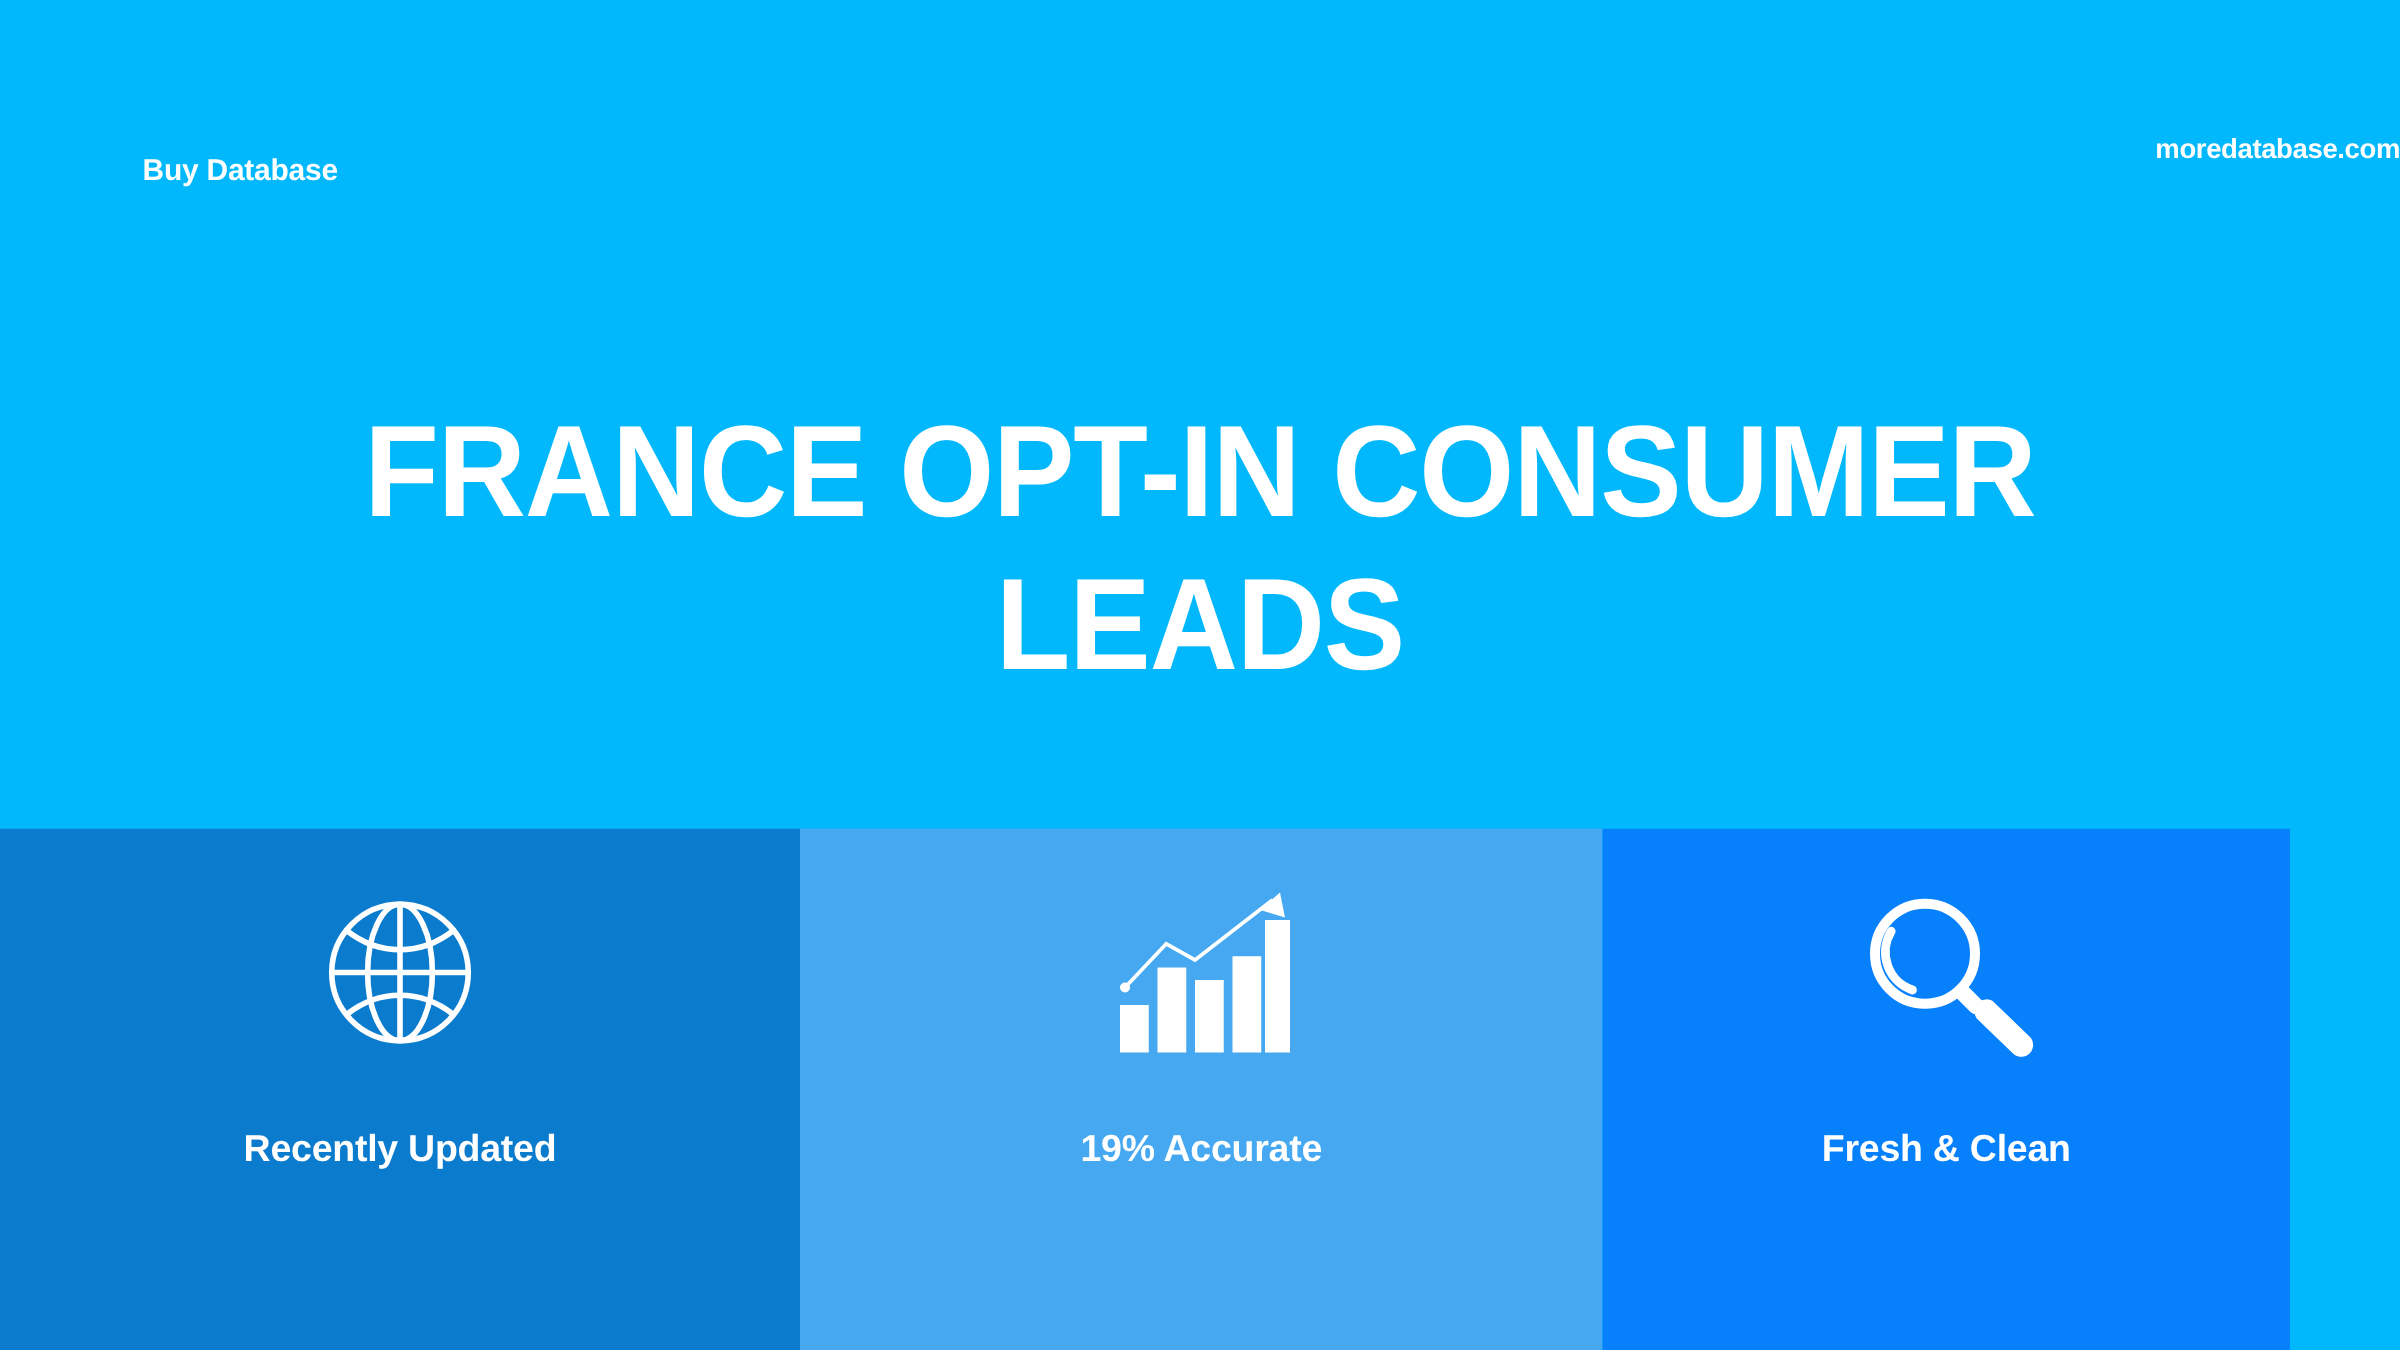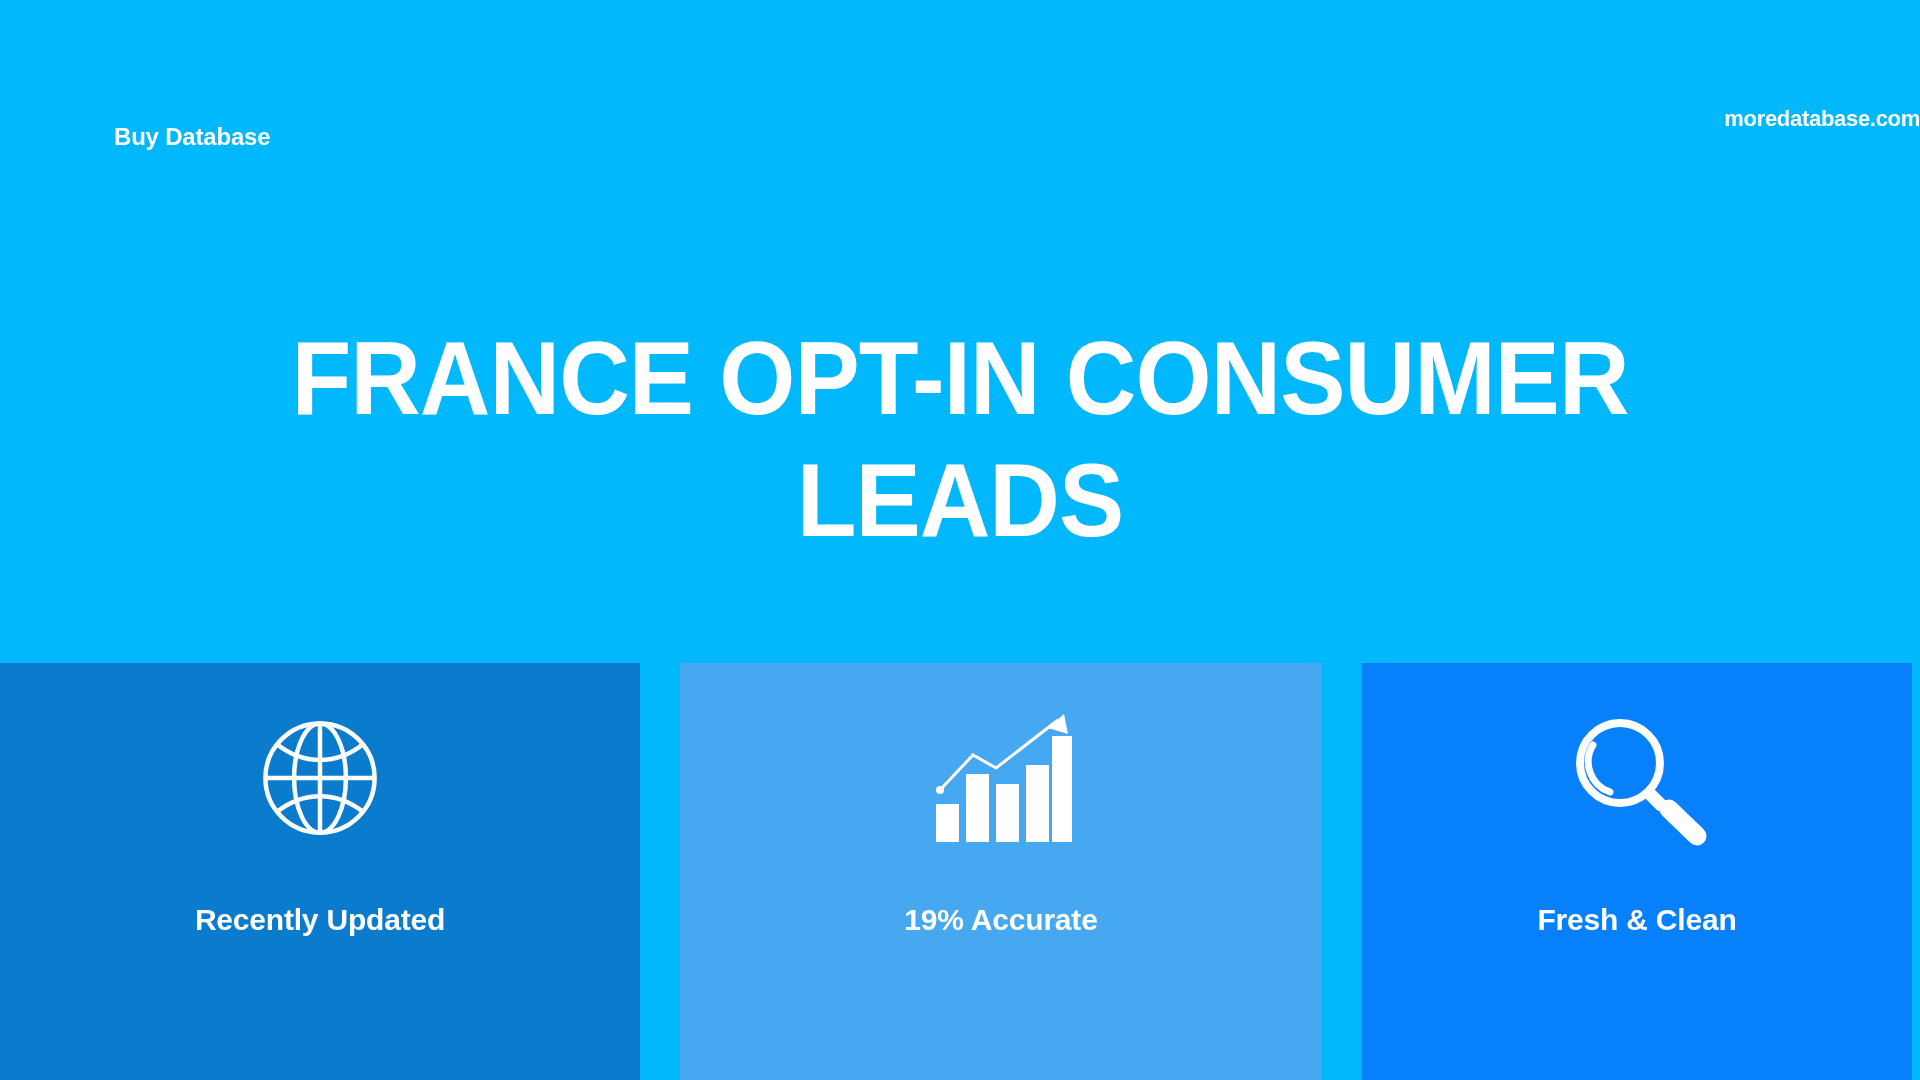--- a/index.html
+++ b/index.html
@@ -70,21 +70,20 @@
   }
 
   
   .panels {
     position: absolute;
     left: 0;
     top: 663px;
     width: 1920px;
     height: 417px;
     display: flex;
-    gap: 40px;
   }
   .panel {
     position: relative;
     height: 417px;
     display: flex;
     flex-direction: column;
     align-items: center;
   }
   .panel-left   { width: 640px; background: #0b7bce; }
   .panel-mid    { width: 642px; background: #46a8f0; }

